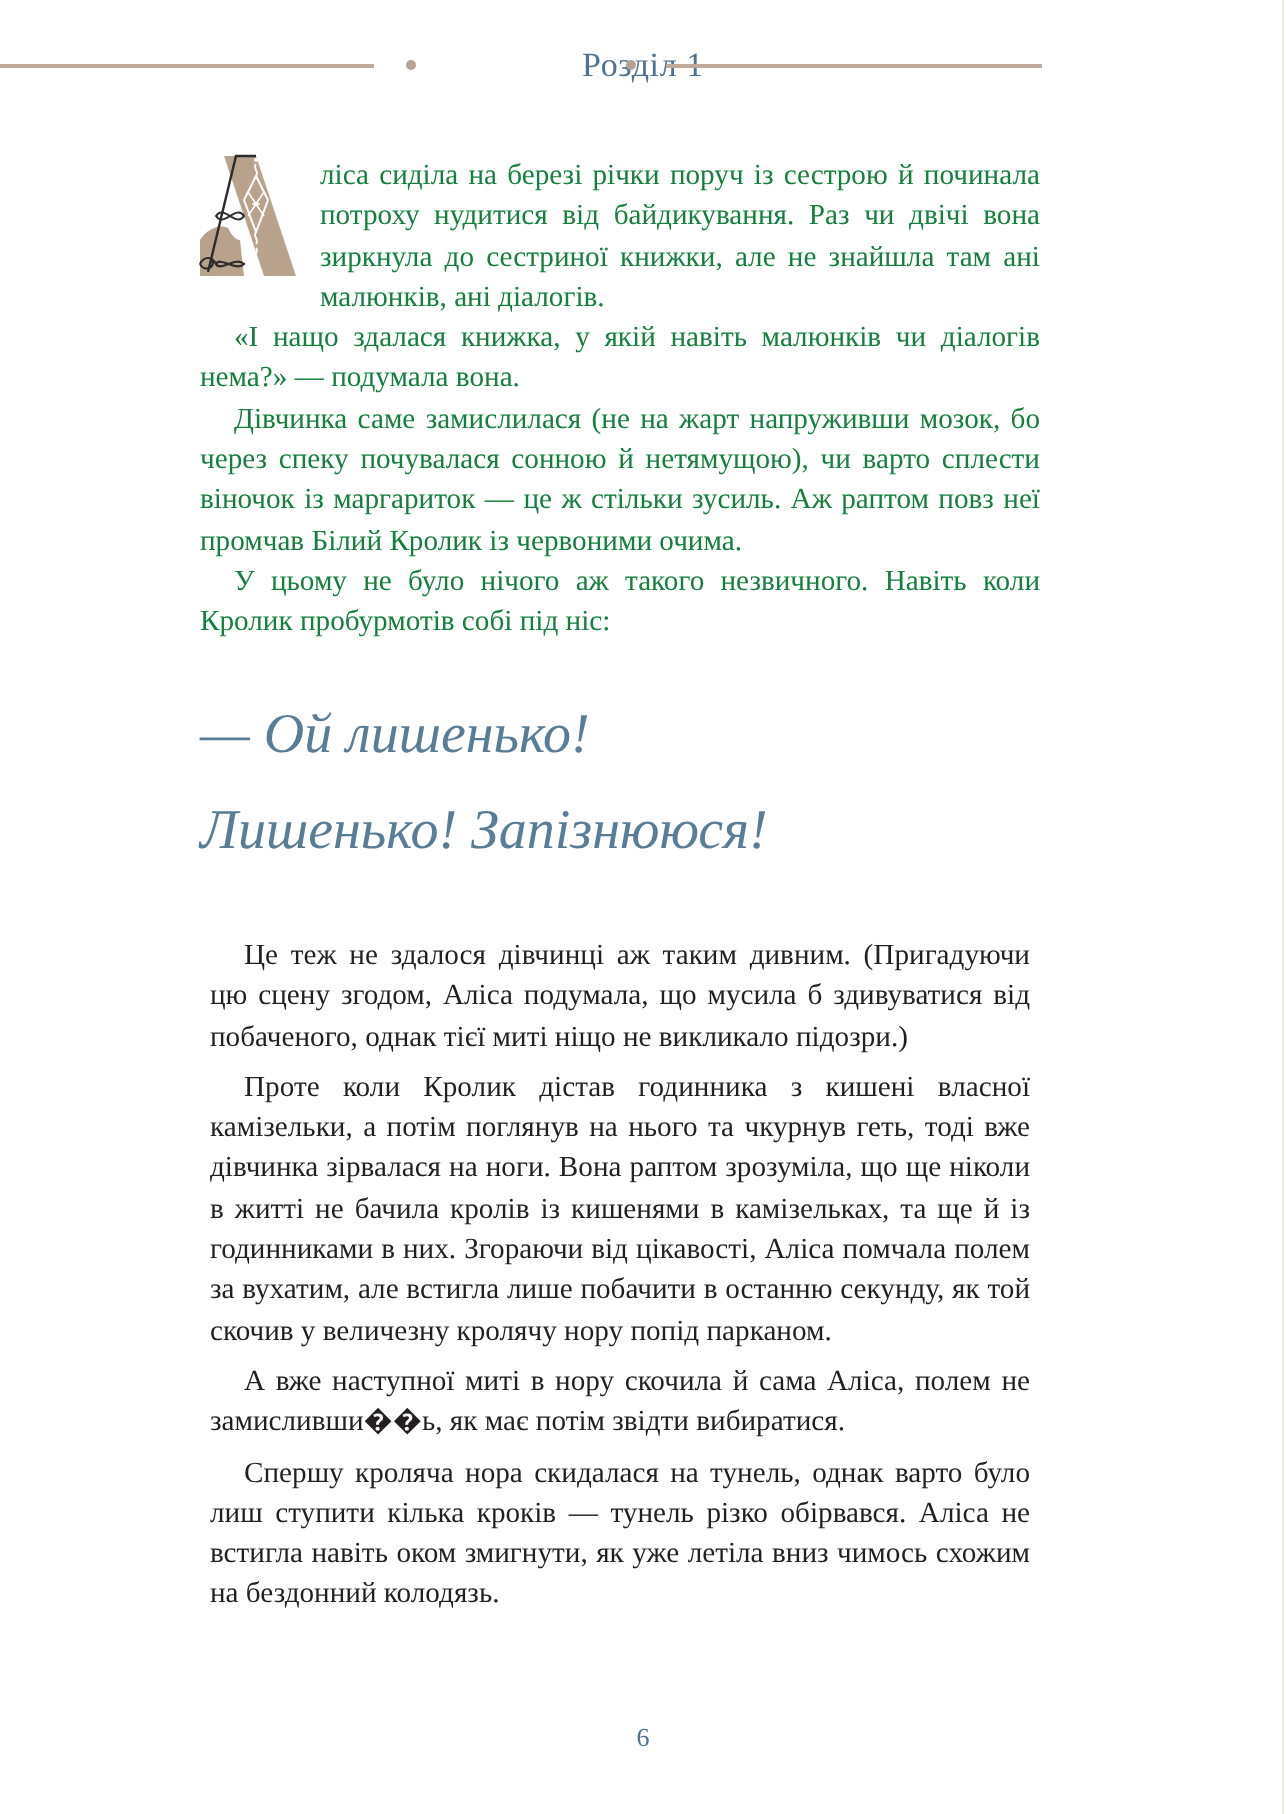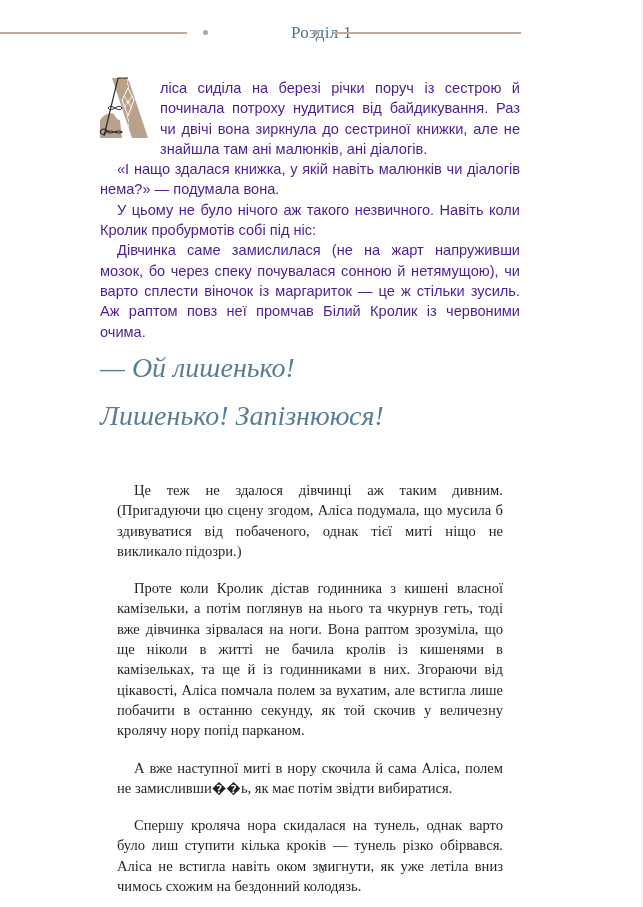--- a/index.html
+++ b/index.html
@@ -7,28 +7,28 @@
     .edge { position: absolute; right: 1px; top: 0; bottom: 0; width: 1px; background: #f1ece8; }
     .header { position: absolute; top: 22px; left: 0; width: 643px; height: 22px; }
     .rule { position: absolute; top: 10px; height: 2px; background: #c2aa9b; }
     .rule.left { left: 0; width: 187px; }
     .rule.right { left: 333px; width: 188px; }
     .dot { position: absolute; top: 8px; width: 5px; height: 5px; border-radius: 50%; background: #b9a294; }
     .dot.left { left: 203px; }
     .dot.right { left: 313px; }
     .chapter { position: absolute; left: 0; width: 643px; top: 0; text-align: center; font-family: "Liberation Serif", serif; font-size: 17px; color: #4f7390; letter-spacing: 0.3px; line-height: 22px; }
     .chapter span { display: inline-block; }
-    .content { position: absolute; left: 100px; top: 78px; width: 420px; font-family: Liberation Sans, sans-serif; font-size: 14.6px; line-height: 20.3px; color: #4c1d95; text-align: justify; }
+    .content { position: absolute; left: 100px; top: 78px; width: 420px; font-family: Liberation Serif, serif; font-size: 14.6px; line-height: 20.3px; color: #15803d; text-align: justify; }
     .content p { margin: 0; text-indent: 17px; }
     .content p.noindent { text-indent: 0; }
     .dropcap { float: left; width: 56px; height: 66px; margin: -4px 6px 0 -2px; position: relative; }
     .quote { position: absolute; left: 100px; top: 344px; width: 440px; font-family: "Liberation Serif", serif; font-style: italic; font-size: 28px; line-height: 48px; color: #5a7d96; }
     .quote div { white-space: nowrap; }
     .content2 { position: absolute; left: 100px; top: 463px; width: 420px; font-family: "Liberation Serif", serif; font-size: 14.6px; line-height: 20.3px; color: #231f20; text-align: justify; }
-    .content2 p { margin: 17px; text-indent: 17px; }
+    .content2 p { margin: 5px; text-indent: 17px; }
     .pagenum { position: absolute; top: 861px; left: 0; width: 643px; text-align: center; font-family: "Liberation Serif", serif; font-size: 13px; color: #4f7390; }
   </style>
 </head>
 <body>
 
 <div class="edge"></div>
 
 <div class="header">
   <div class="rule left"></div>
   <div class="dot left"></div>
@@ -53,22 +53,22 @@
 
       <path d="M30,14 L36,26 L30,42 L24,26 Z" stroke="#ffffff" stroke-width="1" fill="none"></path>
       <path d="M26,22 L34,34 M34,22 L26,34 M28,28 L32,28" stroke="#ffffff" stroke-width="0.8" fill="none"></path>
       <path d="M30,8 c-2,2 2,4 0,6 M30,42 c-2,2 2,4 0,6 M30,50 c2,2 -2,4 0,6" stroke="#ffffff" stroke-width="0.9" fill="none"></path>
       <circle cx="30" cy="6" r="1" fill="#ffffff"></circle>
       <circle cx="30" cy="58" r="1" fill="#ffffff"></circle>
     </svg>
   </div>
   <p class="noindent">ліса сиділа на березі річки поруч із сестрою й починала потроху нудитися від байдикування. Раз чи двічі вона зиркнула до сестриної книжки, але не знайшла там ані малюнків, ані діалогів.</p>
   <p>«І нащо здалася книжка, у якій навіть малюнків чи діалогів нема?» — подумала вона.</p>
+  <p>Дівчинка саме замислилася (не на жарт напруживши мозок, бо через спеку почувалася сонною й нетямущою), чи варто сплести віночок із маргариток — це ж стільки зусиль. Аж раптом повз неї промчав Білий Кролик із червоними очима.</p>
   <p>У цьому не було нічого аж такого незвичного. Навіть коли Кролик пробурмотів собі під ніс:</p>
-  <p>Дівчинка саме замислилася (не на жарт напруживши мозок, бо через спеку почувалася сонною й нетямущою), чи варто сплести віночок із маргариток — це ж стільки зусиль. Аж раптом повз неї промчав Білий Кролик із червоними очима.</p>
 </div>
 
 <div class="quote">
   <div>— Ой лишенько!</div>
   <div>Лишенько! Запізнююся!</div>
 </div>
 
 <div class="content2">
   <p>Це теж не здалося дівчинці аж таким дивним. (Пригадуючи цю сцену згодом, Аліса подумала, що мусила б здивуватися від побаченого, однак тієї миті ніщо не викликало підозри.)</p>
   <p>Проте коли Кролик дістав годинника з кишені власної камізельки, а потім поглянув на нього та чкурнув геть, тоді вже дівчинка зірвалася на ноги. Вона раптом зрозуміла, що ще ніколи в житті не бачила кролів із кишенями в камізельках, та ще й із годинниками в них. Згораючи від цікавості, Аліса помчала полем за вухатим, але встигла лише побачити в останню секунду, як той скочив у величезну кролячу нору попід парканом.</p>

